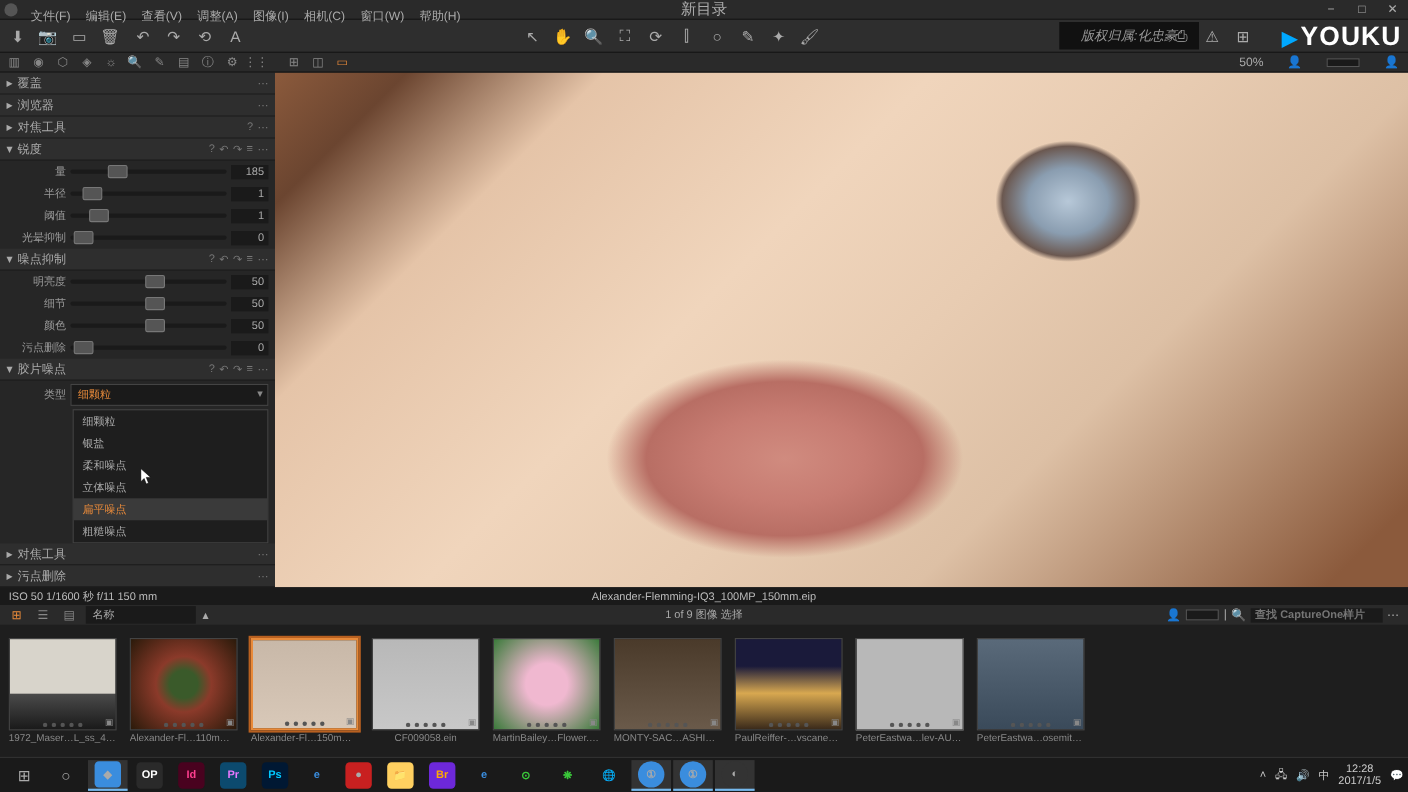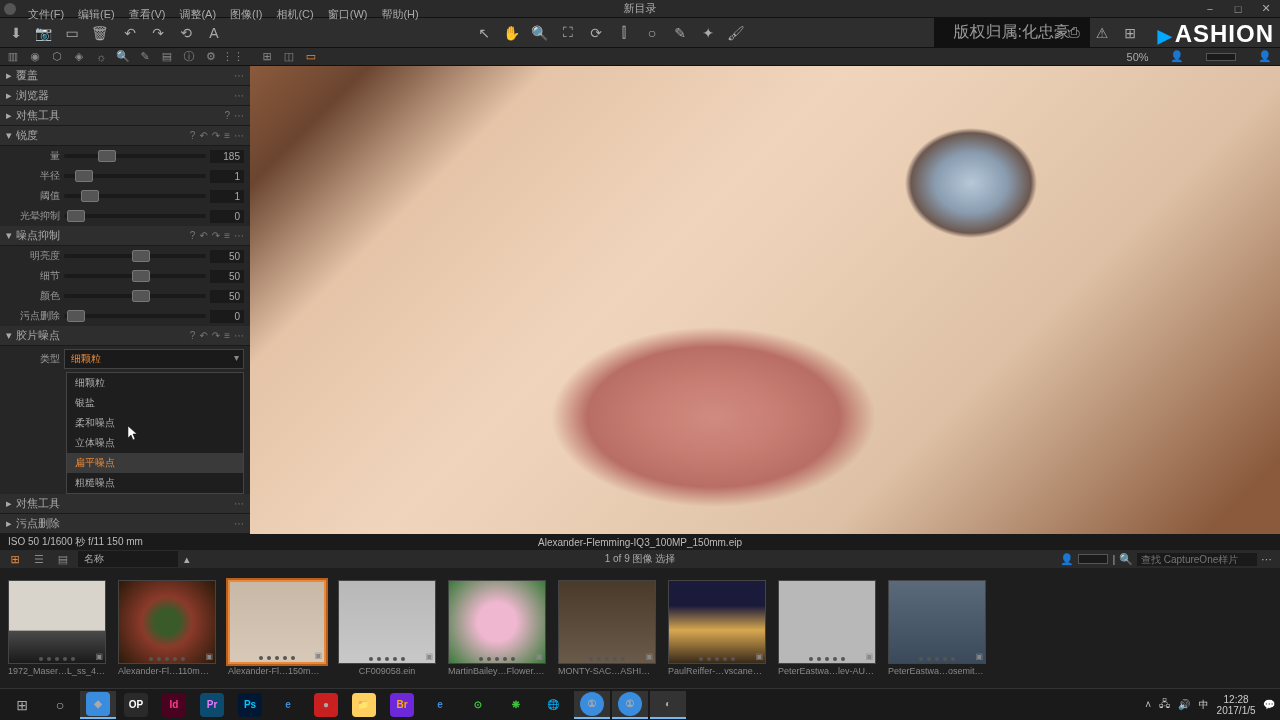--- a/index.html
+++ b/index.html
@@ -1,26 +1,26 @@
 <!DOCTYPE html>
 <html><head>
 <meta charset="utf-8">
 <style>
 * { margin: 0; padding: 0; box-sizing: border-box; font-family: "Microsoft YaHei", Arial, sans-serif; }
 body { background: #1a1a1a; color: #aaa; font-size: 11px; width: 1280px; height: 720px; overflow: hidden; position: relative; }
 .menubar { height: 18px; background: #2a2a2a; display: flex; align-items: center; padding: 0 4px; gap: 2px; border-bottom: 1px solid #111; }
 .menubar .logo { width: 12px; height: 12px; border-radius: 50%; background: #555; margin-right: 4px; }
 .menu-item { padding: 1px 6px; cursor: pointer; font-size: 11px; margin-top: 12px; }
-.title { position: absolute; left: 50%; transform: translateX(-50%); font-size: 11px; }
+.title { position: absolute; left: 50%; transform: translateX(-50%); font-size: 14px; }
 .wincontrols { position: absolute; right: 0; display: flex; gap: 0; }
 .wincontrols span { width: 28px; height: 18px; display: flex; align-items: center; justify-content: center; cursor: pointer; }
 .toolbar { height: 30px; background: #2e2e2e; display: flex; align-items: center; padding: 0 6px; gap: 10px; border-bottom: 1px solid #111; }
 .tool-btn { width: 20px; height: 20px; display: flex; align-items: center; justify-content: center; cursor: pointer; color: #aaa; font-size: 14px; }
 .tool-group { display: flex; gap: 8px; }
-.watermark-box { position: absolute; right: 190px; background: #111; padding: 4px 20px; font-size: 16px; color: #999; }
+.watermark-box { position: absolute; right: 190px; background: #111; padding: 4px 20px; font-size: 12px; color: #999; font-style: italic; }
 .youku-logo { position: absolute; right: 6px; top: 20px; font-size: 24px; font-weight: bold; color: #fff; letter-spacing: 1px; font-family: Arial; }
 .youku-logo::before { content: "▶"; color: #00a8ff; margin-right: 2px; font-size: 18px; }
 .tabbar { height: 18px; background: #2a2a2a; display: flex; align-items: center; padding: 0 4px; gap: 4px; border-bottom: 1px solid #111; }
 .tab-icon { width: 18px; height: 14px; display: flex; align-items: center; justify-content: center; cursor: pointer; color: #888; }
 .tab-icon.active { color: #e88a3a; }
 .zoom-info { position: absolute; right: 8px; display: flex; gap: 22px; align-items: center; padding-left: 18px; }
 .main { display: flex; height: 468px; }
 .sidebar { width: 250px; background: #262626; overflow-y: auto; }
 .panel-header { display: flex; align-items: center; padding: 2px 6px; background: #2e2e2e; border-bottom: 1px solid #1a1a1a; font-size: 11px; }
 .panel-header .arrow { width: 10px; cursor: pointer; }
@@ -39,21 +39,21 @@
 .dropdown-item { padding: 3px 8px; font-size: 10px; cursor: pointer; }
 .dropdown-item:hover, .dropdown-item.hover { background: #3a3a3a; color: #e88a3a; }
 .viewer { flex: 1; background: #111; position: relative; overflow: hidden; }
 .face-img { width: 100%; height: 100%; background: radial-gradient(ellipse 300px 250px at 70% 25%, #b7c8d8 0%, #8a9db0 12%, #6b5850 20%, transparent 22%), radial-gradient(ellipse 180px 100px at 45% 75%, #d08b7f 0%, #c77c72 40%, #b86e64 70%, transparent 90%), linear-gradient(135deg, #8b5a3c 0%, #6b4530 8%, #e5c4a8 20%, #f0d5bc 40%, #e8ccb2 55%, #ddc0a5 70%, #8b5a3c 95%); }
 .meta-bar { height: 16px; background: #1a1a1a; display: flex; align-items: center; padding: 0 8px; font-size: 10px; color: #bbb; }
 .meta-center { position: absolute; left: 50%; transform: translateX(-50%); }
 .browser-bar { height: 18px; background: #2a2a2a; display: flex; align-items: center; padding: 0 6px; gap: 6px; }
 .browser-bar .sort { background: #1a1a1a; padding: 1px 6px; width: 100px; font-size: 10px; }
 .browser-count { position: absolute; left: 50%; transform: translateX(-50%); font-size: 10px; }
 .browser-search { position: absolute; right: 8px; display: flex; gap: 4px; align-items: center; }
-.browser-search input { background: #1a1a1a; border: none; color: #666; padding: 1px 4px; width: 120px; font-size: 10px; }
+.browser-search input { background: #1a1a1a; border: none; color: #666; padding: 1px 4px; width: 120px; font-size: 10px; font-weight: bold; }
 .filmstrip { height: 120px; background: #1e1e1e; display: flex; align-items: center; padding: 4px 8px; gap: 12px; overflow-x: auto; }
 .thumb-wrap { display: flex; flex-direction: column; align-items: center; gap: 2px; }
 .thumb { width: 98px; height: 84px; background: #333; border: 1px solid #444; cursor: pointer; position: relative; }
 .thumb.selected { border: 2px solid #e88a3a; outline: 2px solid #b86020; }
 .thumb-bg1 { background: linear-gradient(180deg, #d8d4cb 60%, #4a4a4a 61%, #1a1a1a 100%); }
 .thumb-bg2 { background: radial-gradient(circle at 50% 50%, #3a5a2a 20%, #8b3a2a 40%, #2a1a0a 100%); }
 .thumb-bg3 { background: linear-gradient(180deg, #c8b8a8 0%, #d8c8b8 100%); }
 .thumb-bg4 { background: linear-gradient(180deg, #b8b8b8 0%, #c8c8c8 100%); }
 .thumb-bg5 { background: radial-gradient(circle at 50% 50%, #f0b8d0 30%, #3a7a3a 100%); }
 .thumb-bg6 { background: linear-gradient(180deg, #4a3a2a 0%, #6a5a4a 100%); }
@@ -116,21 +116,21 @@
     <span class="tool-btn">✦</span>
     <span class="tool-btn">🖌</span>
   </div>
   <div class="watermark-box">版权归属:化忠豪</div>
   <div class="tool-group" style="position:absolute; right:140px;">
     <span class="tool-btn">⎙</span>
     <span class="tool-btn">⚠</span>
     <span class="tool-btn">⊞</span>
   </div>
 </div>
-<div class="youku-logo">ASHION</div>
+<div class="youku-logo">YOUKU</div>
 
 <div class="tabbar">
   <span class="tab-icon">▥</span>
   <span class="tab-icon">◉</span>
   <span class="tab-icon">⬡</span>
   <span class="tab-icon">◈</span>
   <span class="tab-icon">☼</span>
   <span class="tab-icon active">🔍</span>
   <span class="tab-icon">✎</span>
   <span class="tab-icon">▤</span>

